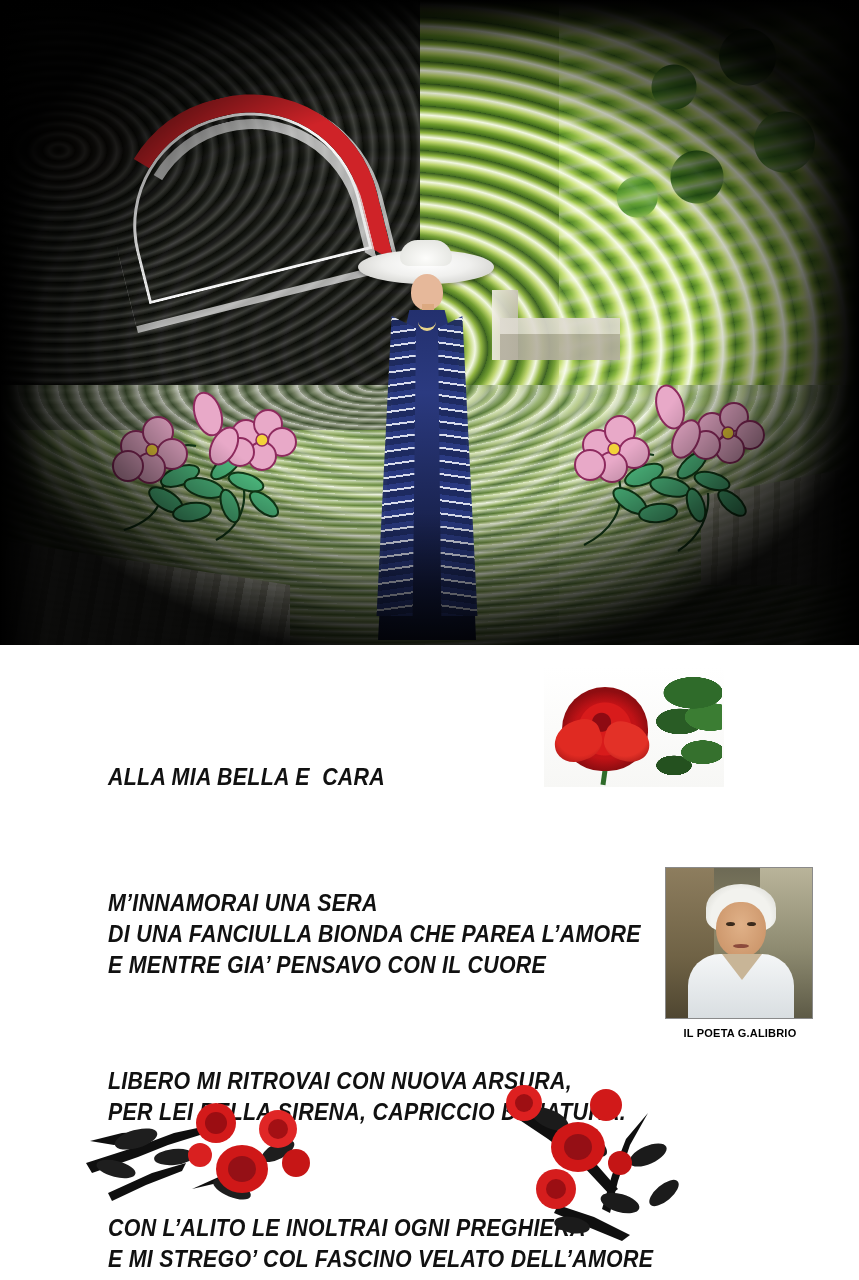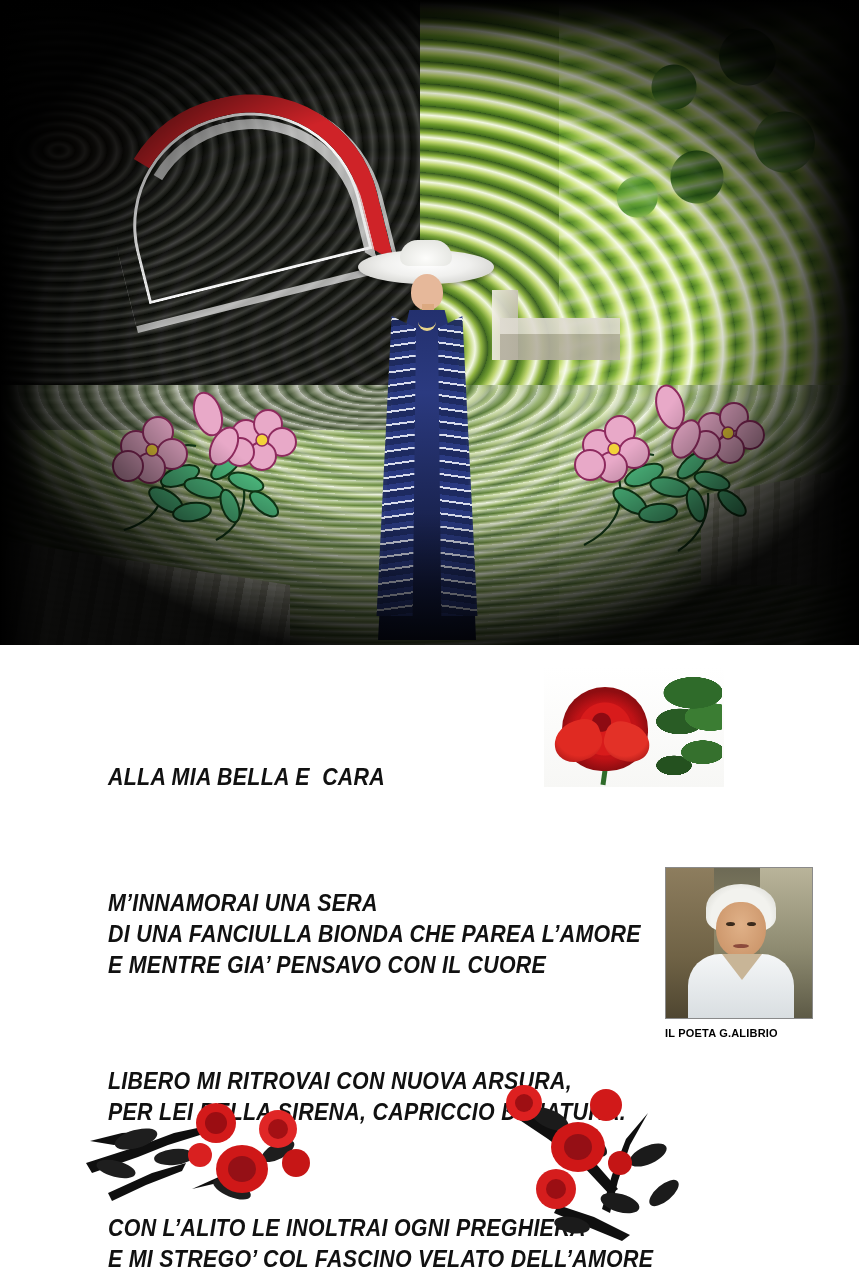--- a/index.html
+++ b/index.html
@@ -295,20 +295,21 @@
   }
   .poet-collar {
     position:absolute; left: 56px; top: 86px; width: 40px; height: 26px;
     background: #c8b597;
     clip-path: polygon(0 0, 100% 0, 50% 100%);
   }
   .poet-caption {
     position: absolute;
     left: 665px; top: 382px;
     width: 150px;
+    text-align: center;
     font-family: "Liberation Sans", sans-serif;
     font-weight: 700;
     font-size: 11px;
     letter-spacing: 0.2px;
     color: #000000;
   }
 
   
   .roses-bl { position:absolute; left: 82px; top: 448px; width: 240px; height: 130px; }
   .roses-br { position:absolute; left: 498px; top: 440px; width: 220px; height: 160px; }

